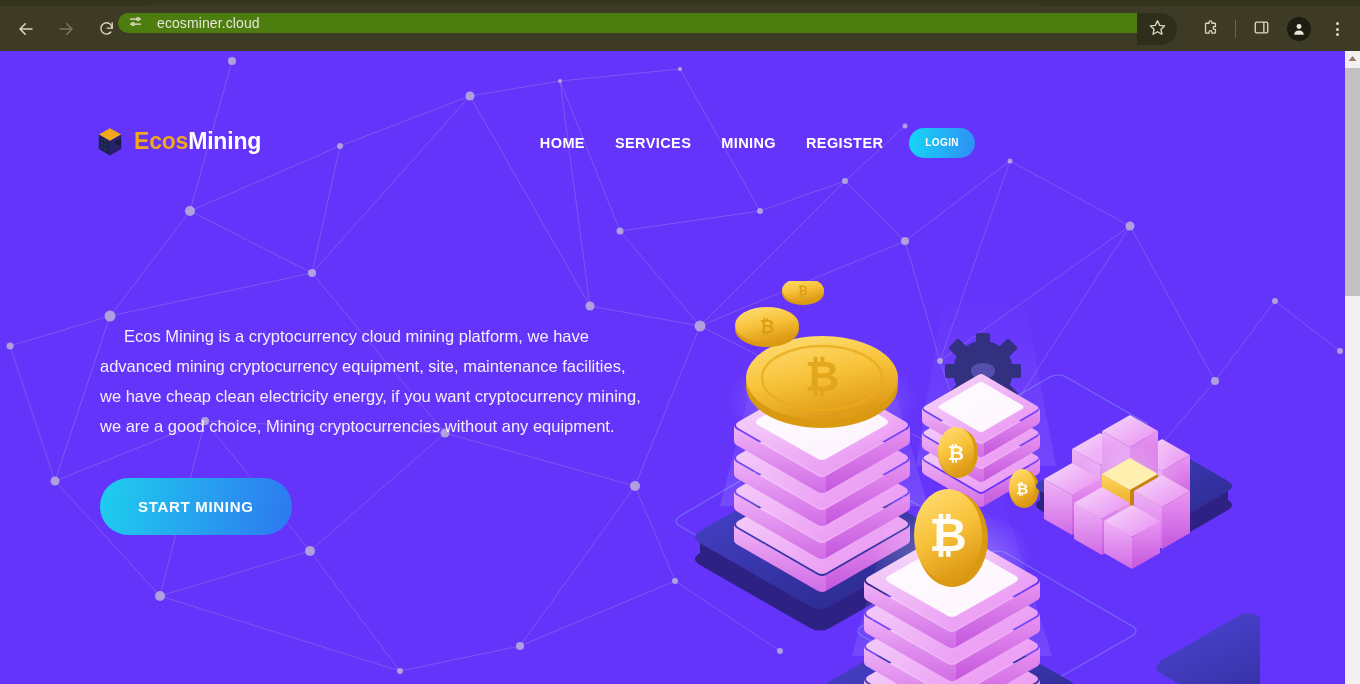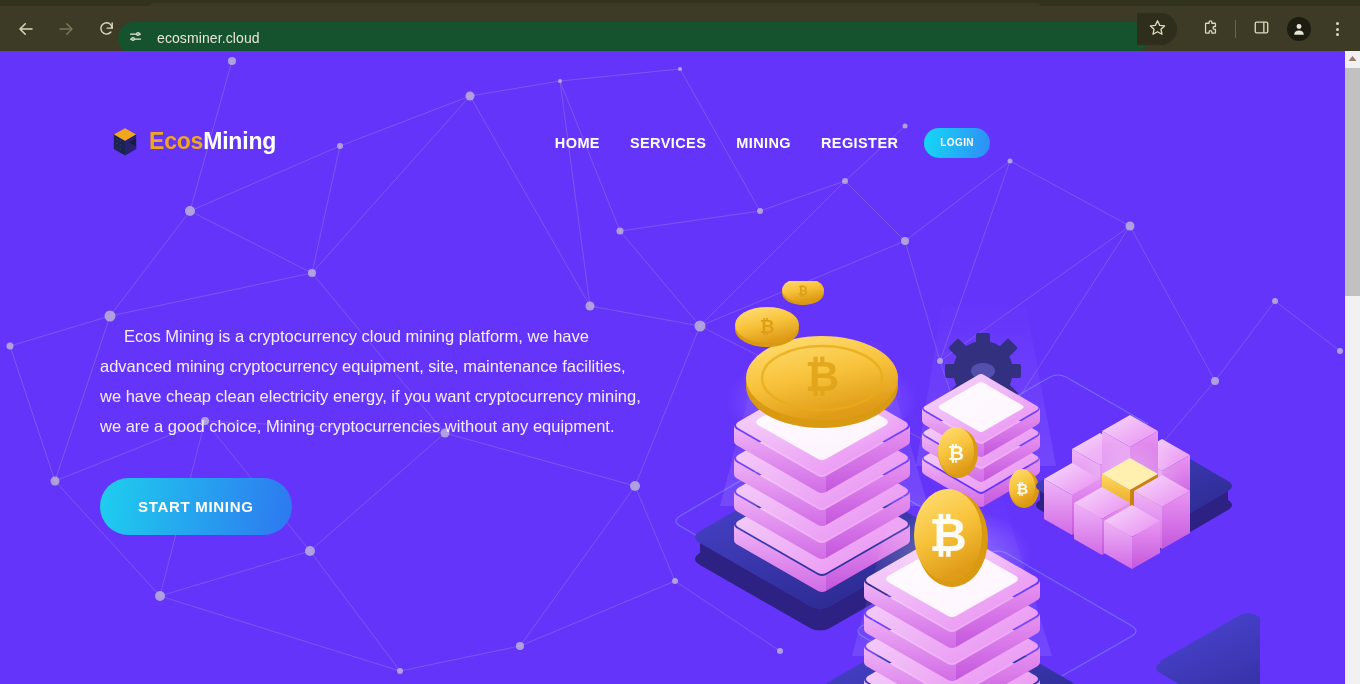--- a/index.html
+++ b/index.html
@@ -35,23 +35,23 @@
   .nav-btn {
     width: 36px; height: 36px; margin-left: 4px;
     display: flex; align-items: center; justify-content: center;
     border-radius: 50%;
     flex: 0 0 auto;
   }
   .nav-btn svg { display: block; }
   .nav-btn.first { margin-left: 8px; }
 
   #omnibox {
-    position: absolute; left: 118px; top: 16px;
-    width: 1030px; height: 32px;
-    background: #14532d;
+    position: absolute; left: 118px; top: 7px;
+    width: 1030px; height: 20px;
+    background: #4d7c0f;
     border-radius: 16px;
     display: flex; align-items: center;
   }
   #site-info-chip {
     width: 26px; height: 26px; margin-left: 4px;
     border-radius: 50%;
     display: flex; align-items: center; justify-content: center;
     flex: 0 0 auto;
   }
   #omnibox-url {
@@ -84,21 +84,21 @@
   #page {
     position: absolute; left: 0; top: 51px;
     width: 1345px; height: 633px;
     background: #6434fb;
     overflow: hidden;
   }
   #bg-network { position: absolute; left: 0; top: 0; width: 1345px; height: 633px; }
 
   
   #site-header {
-    position: absolute; left: 15px; top: 0; width: 1078px; height: 95px;
+    position: absolute; left: 0; top: 0; width: 1078px; height: 95px;
     z-index: 6;
   }
   #brand {
     position: absolute; left: 96px; top: 74px;
     display: flex; align-items: center; gap: 10px;
   }
   #brand-logo { width: 28px; height: 32px; flex: 0 0 auto; }
   #brand-text {
     font-size: 23px; font-weight: bold; letter-spacing: -0.2px;
     white-space: nowrap;

